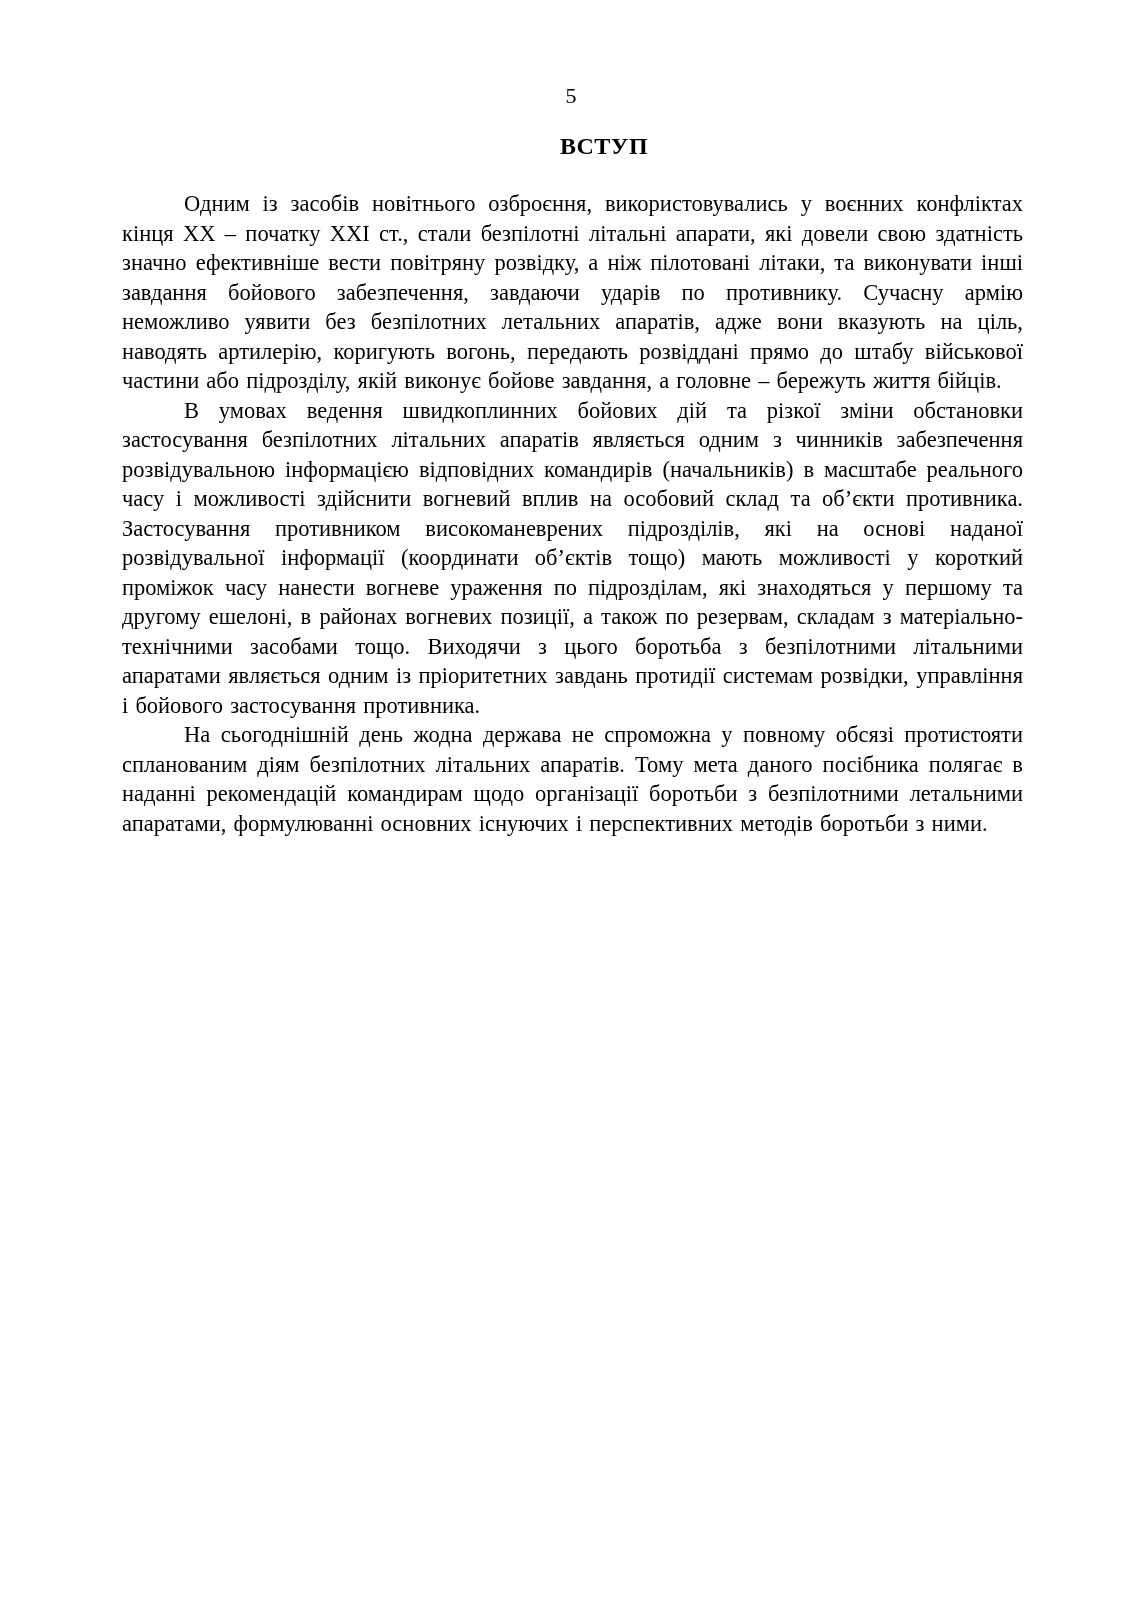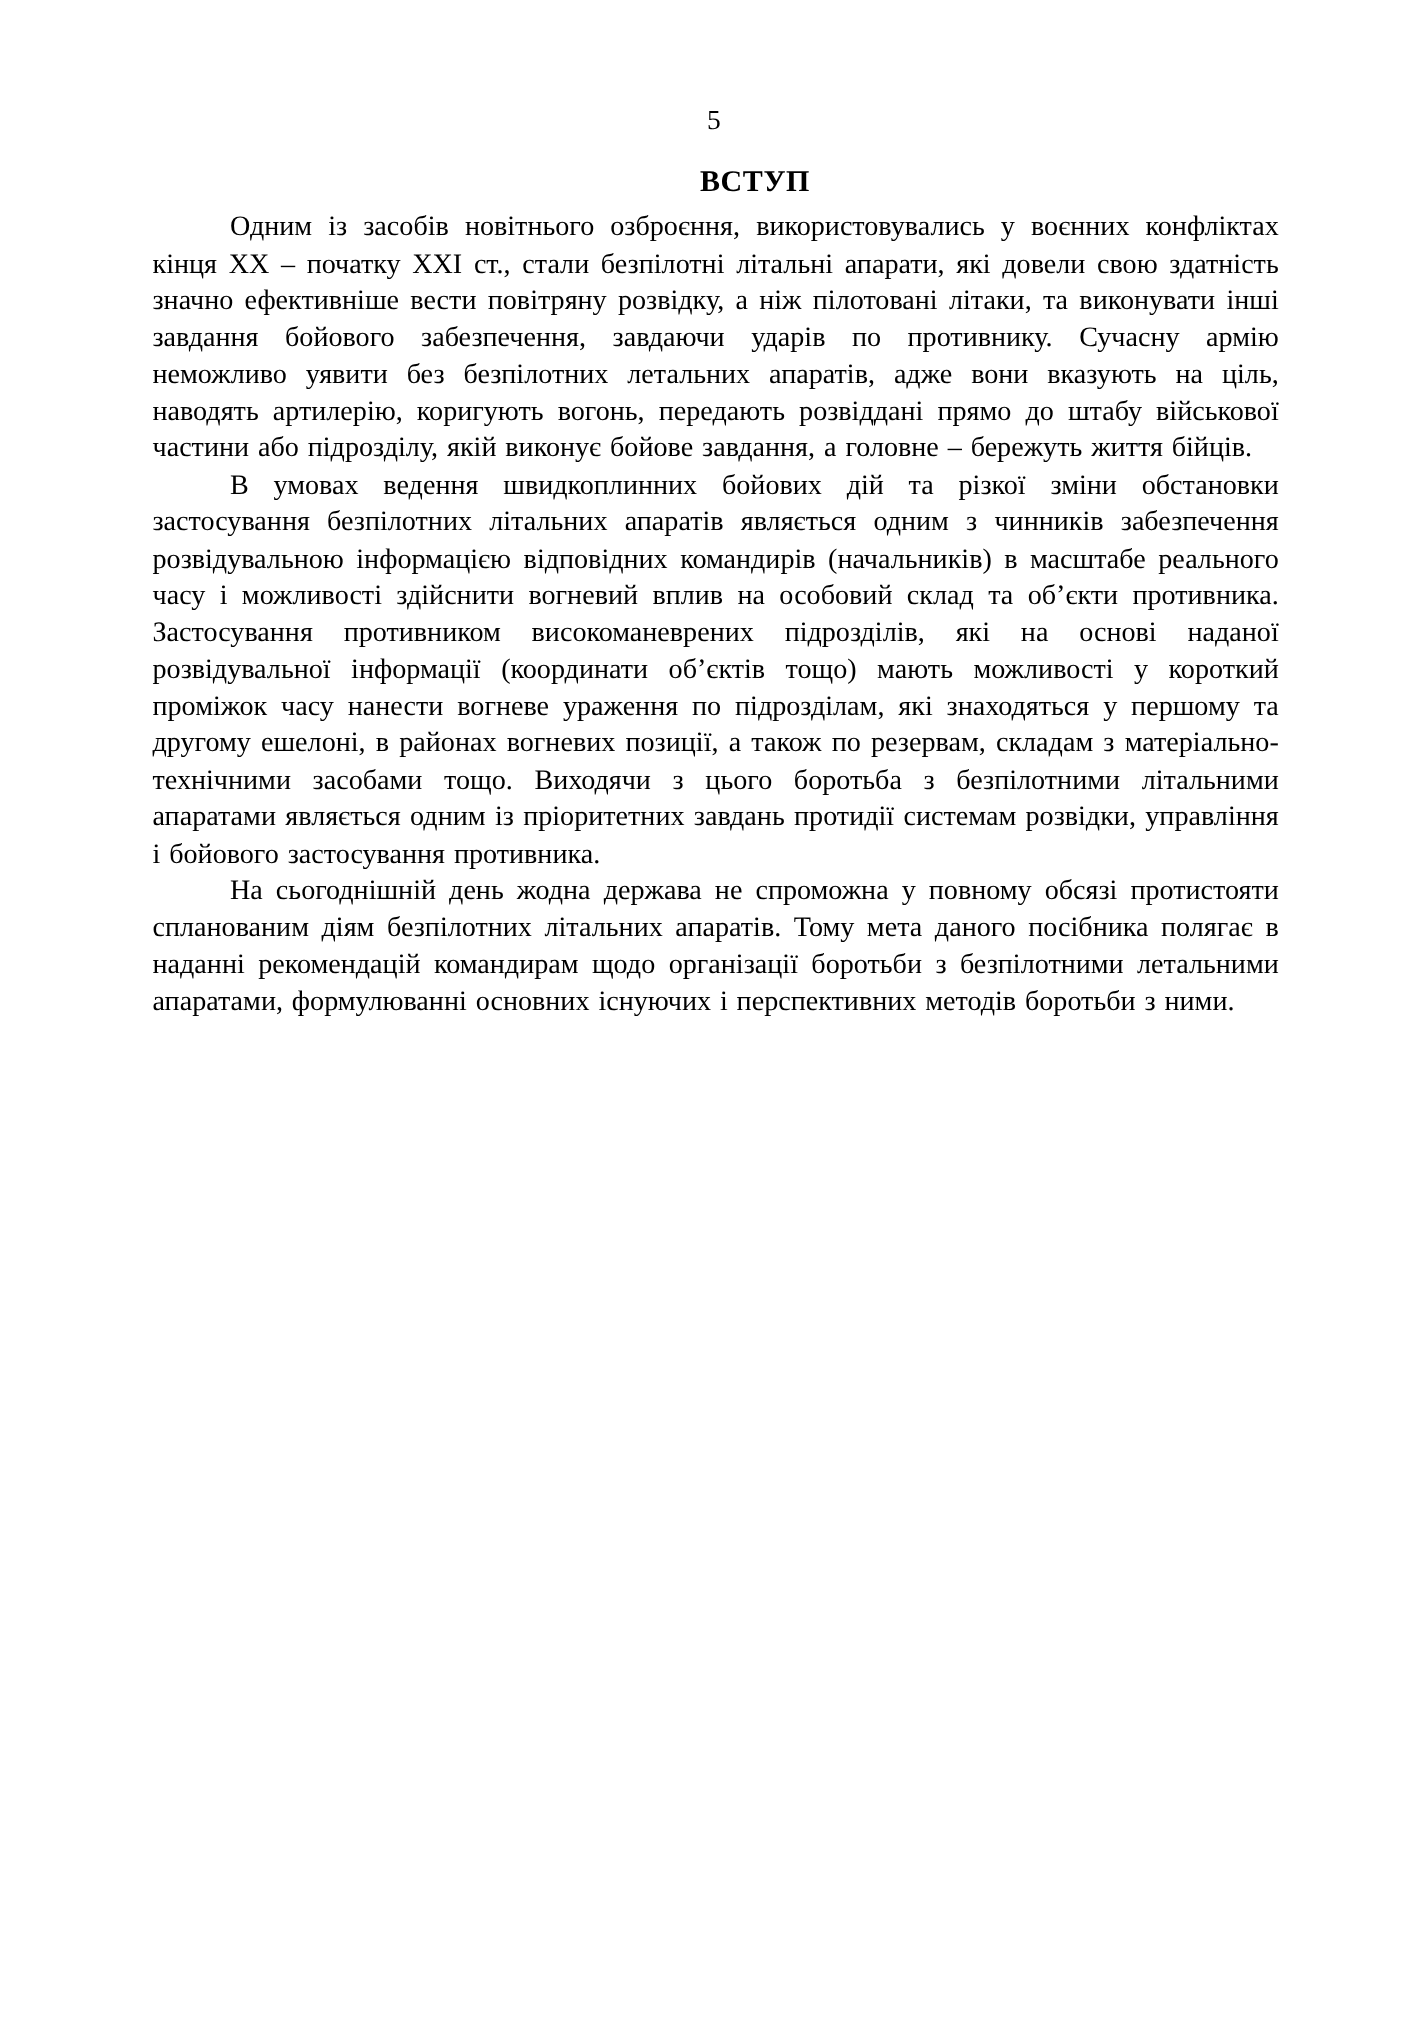--- a/index.html
+++ b/index.html
@@ -26,21 +26,21 @@
   .doc-title {
     margin: 21px 0 0 0;
     padding-left: 66px; 
     text-align: center;
     font-size: 24px;
     font-weight: bold;
     line-height: 30px;
     letter-spacing: 0.5px;
   }
   .body-text {
-    margin: 5px 119px 0 122px;
+    margin: 28px 119px 0 122px;
     text-align: justify;
     font-size: 22.5px;
     line-height: 29.5px;
   }
   .body-text p {
     margin: 0;
     text-indent: 62px;
     word-spacing: 1.5px;
   }
 </style>

